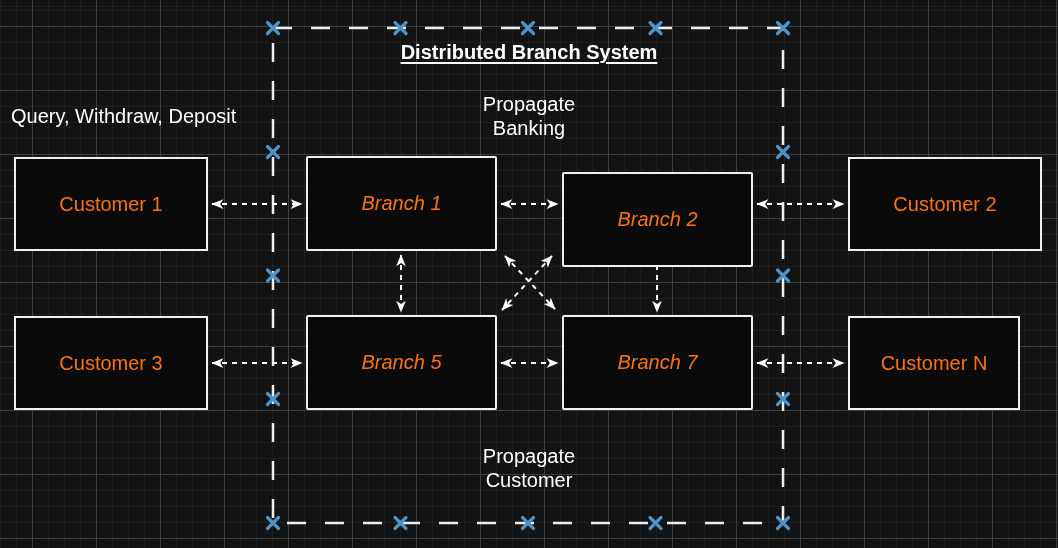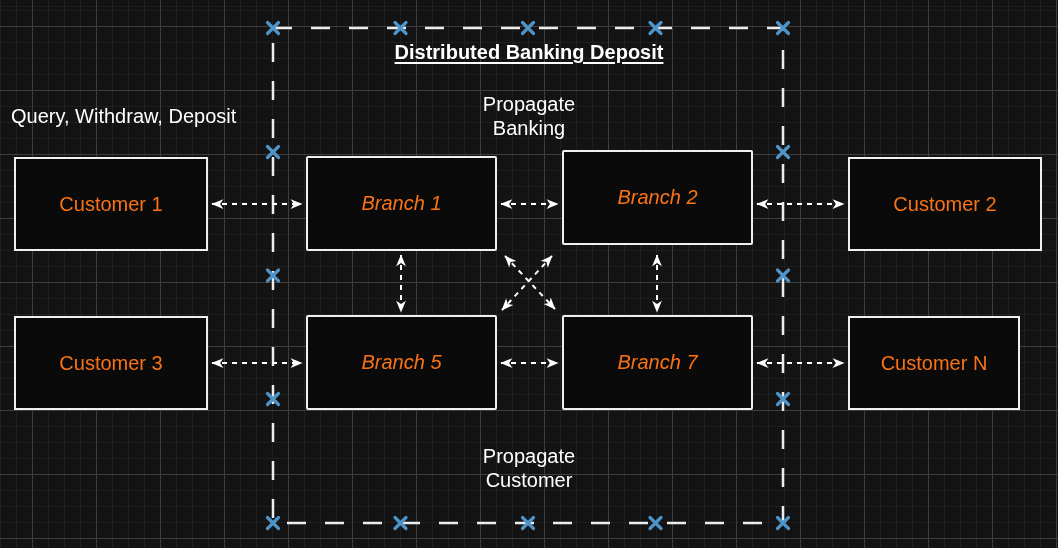--- a/index.html
+++ b/index.html
@@ -26,21 +26,21 @@
     display:flex;align-items:center;justify-content:center;
     font-size:20px;color:#f97316;
     white-space:nowrap;
   }
   .node.rounded{border-radius:2px;font-style:italic;}
   .customer1{left:14px;top:157px;width:194px;height:94px;}
   .customer2{left:848px;top:157px;width:194px;height:94px;}
   .customer3{left:14px;top:316px;width:194px;height:94px;}
   .customerN{left:848px;top:316px;width:172px;height:94px;}
   .branch1{left:306px;top:156px;width:191px;height:95px;}
-  .branch2{left:562px;top:150px;width:191px;height:95px;}
+  .branch2{left:562px;top:172px;width:191px;height:95px;}
   .branch3{left:306px;top:315px;width:191px;height:95px;}
   .branch4{left:562px;top:315px;width:191px;height:95px;}
   .title{
     position:absolute;left:329px;top:40px;width:400px;
     text-align:center;font-size:20px;font-weight:bold;
     text-decoration:underline;
     text-decoration-thickness:2px;
     text-underline-offset:3px;
     line-height:24px;
     white-space:nowrap;
@@ -97,21 +97,21 @@
       <use href="#xh" x="783" y="523"></use>
       <use href="#xh" x="273" y="152"></use>
       <use href="#xh" x="273" y="275.5"></use>
       <use href="#xh" x="273" y="399"></use>
       <use href="#xh" x="783" y="152"></use>
       <use href="#xh" x="783" y="275.5"></use>
       <use href="#xh" x="783" y="399"></use>
     </g>
   </svg>
 
-  <div class="title">Distributed Banking Deposit</div>
+  <div class="title">Distributed Branch System</div>
 
   <div class="annot query-label">Query, Withdraw, Deposit</div>
 
   <div class="annot center prop-withdraw">
     <div>Propagate</div>
     <div>Banking</div>
   </div>
 
   <div class="annot center prop-deposit">
     <div>Propagate</div>

